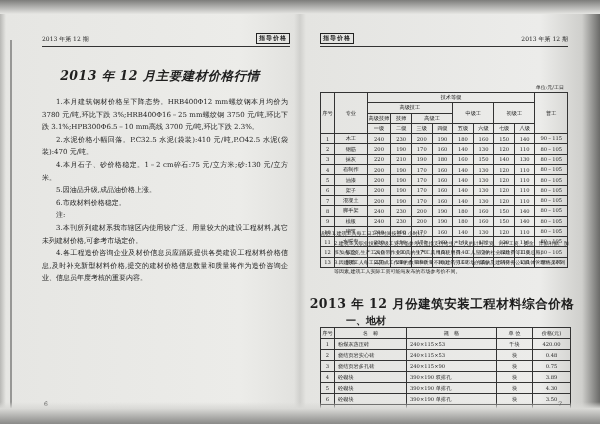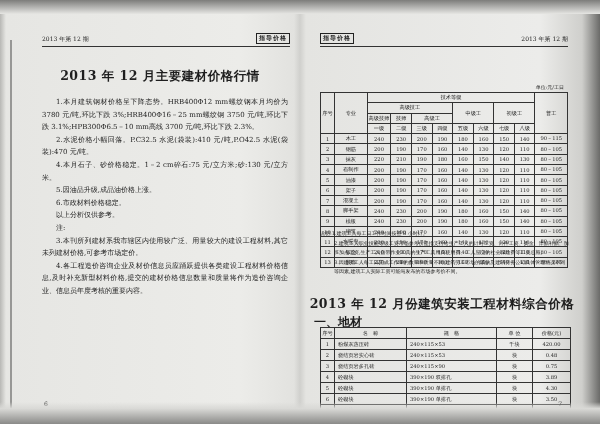--- a/index.html
+++ b/index.html
@@ -19,44 +19,43 @@
   h1{position:absolute;margin:0;font-size:12.5px;font-weight:bold;text-align:center;letter-spacing:.5px;}
   .body-text{position:absolute;left:12px;right:10px;font-size:7px;line-height:12.6px;text-align:justify;}
   .body-text p{margin:0;text-indent:14px;}
   .pgnum{position:absolute;font-size:6px;}
   .unit{position:absolute;font-size:5px;}
   table{border-collapse:collapse;position:absolute;font-size:5.2px;table-layout:fixed;}
   table td,table th{border:1px solid #333;text-align:center;padding:0;font-weight:normal;height:9.3px;overflow:hidden;white-space:nowrap;}
   .notes{position:absolute;left:12px;right:6px;font-size:5px;line-height:9.6px;}
   .notes p{margin:0;}
   .notes p.sub{padding-left:14px;}
-  .section{position:absolute;font-size:12px;font-weight:bold;}
+  .section{position:absolute;font-size:10px;font-weight:bold;margin-left:32px;}
   table.mat td{height:10px;text-align:left;padding-left:3px;}
   table.mat td.c{text-align:center;padding-left:0;}
 </style>
 </head>
 <body>
 
 <div class="spread"></div>
 <div class="top-shadow"></div>
 <div class="binding"></div>
 
 <div class="page page-left">
   <div class="run-head">
     <span class="issue">2013 年第 12 期</span>
     <span class="tag">指导价格</span>
   </div>
-  <h1 style="left:0;right:8px;top:54px;">2013 年 12 月主要建材价格行情</h1>
+  <h1 style="left:0;right:8px;top:54px;font-style:italic;">2013 年 12 月主要建材价格行情</h1>
   <div class="body-text" style="top:82px;">
     <p>1.本月建筑钢材价格呈下降态势。HRB400Φ12 mm螺纹钢本月均价为 3780 元/吨,环比下跌 3%;HRB400Φ16－25 mm螺纹钢 3750 元/吨,环比下跌 3.1%;HPB300Φ6.5－10 mm高线 3700 元/吨,环比下跌 2.3%。</p>
     <p>2.水泥价格小幅回落。P.C32.5 水泥(袋装):410 元/吨,P.O42.5 水泥(袋装):470 元/吨。</p>
     <p>4.本月石子、砂价格稳定。1－2 cm碎石:75 元/立方米;砂:130 元/立方米。</p>
     <p>5.因油品升级,成品油价格上涨。</p>
     <p>6.市政材料价格稳定。</p>
-    <p>以上分析仅供参考。</p>
     <p>注:</p>
     <p>3.本刊所列建材系我市辖区内使用较广泛、用量较大的建设工程材料,其它未列建材价格,可参考市场定价。</p>
     <p>4.各工程造价咨询企业及材价信息员应踊跃提供各类建设工程材料价格信息,及时补充新型材料价格,提交的建材价格信息数量和质量将作为造价咨询企业、信息员年度考核的重要内容。</p>
   </div>
   <span class="pgnum" style="left:14px;top:386px;">6</span>
 </div>
 
 <div class="page page-right">
   <div class="run-head">
     <span class="tag">指导价格</span>

